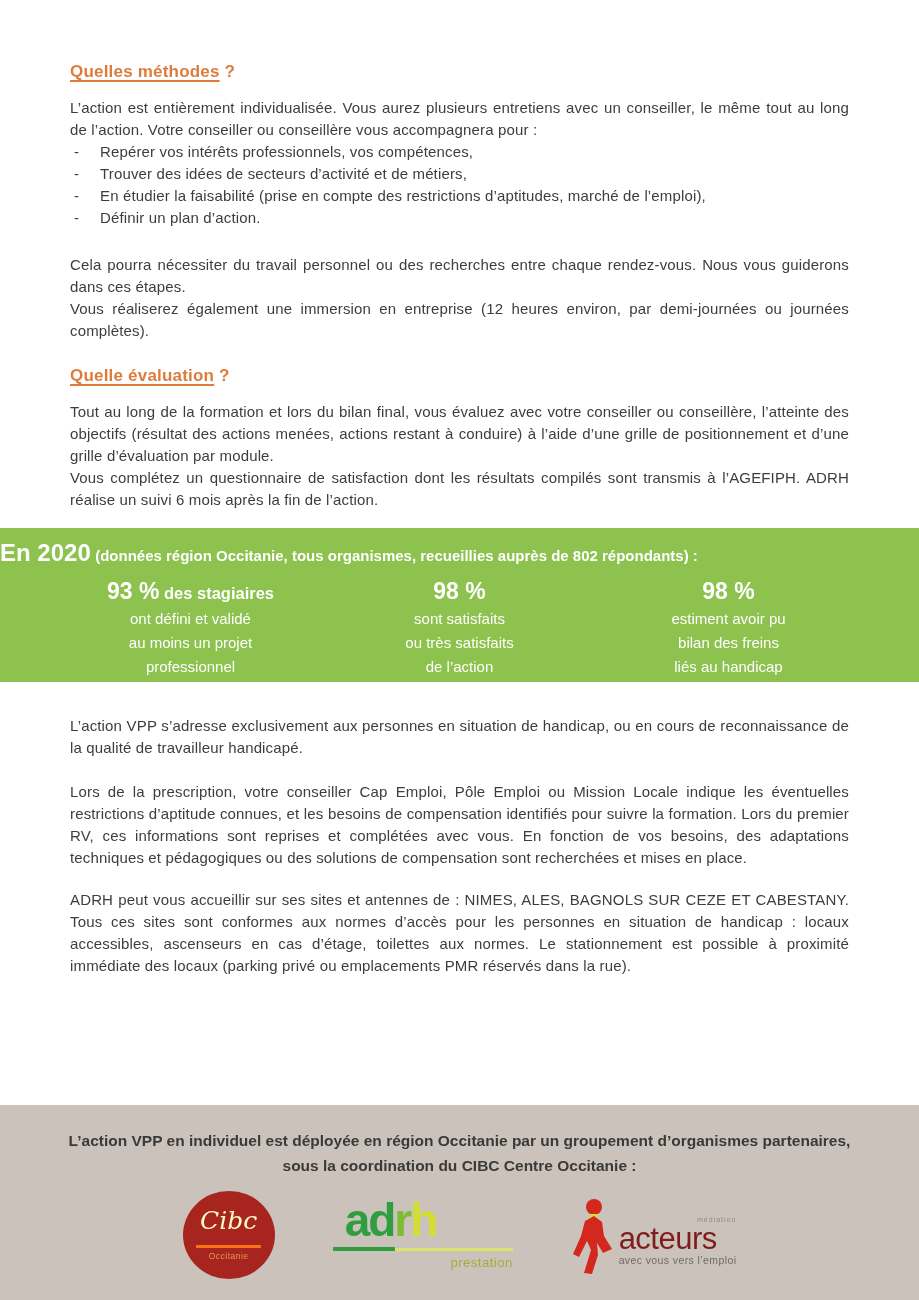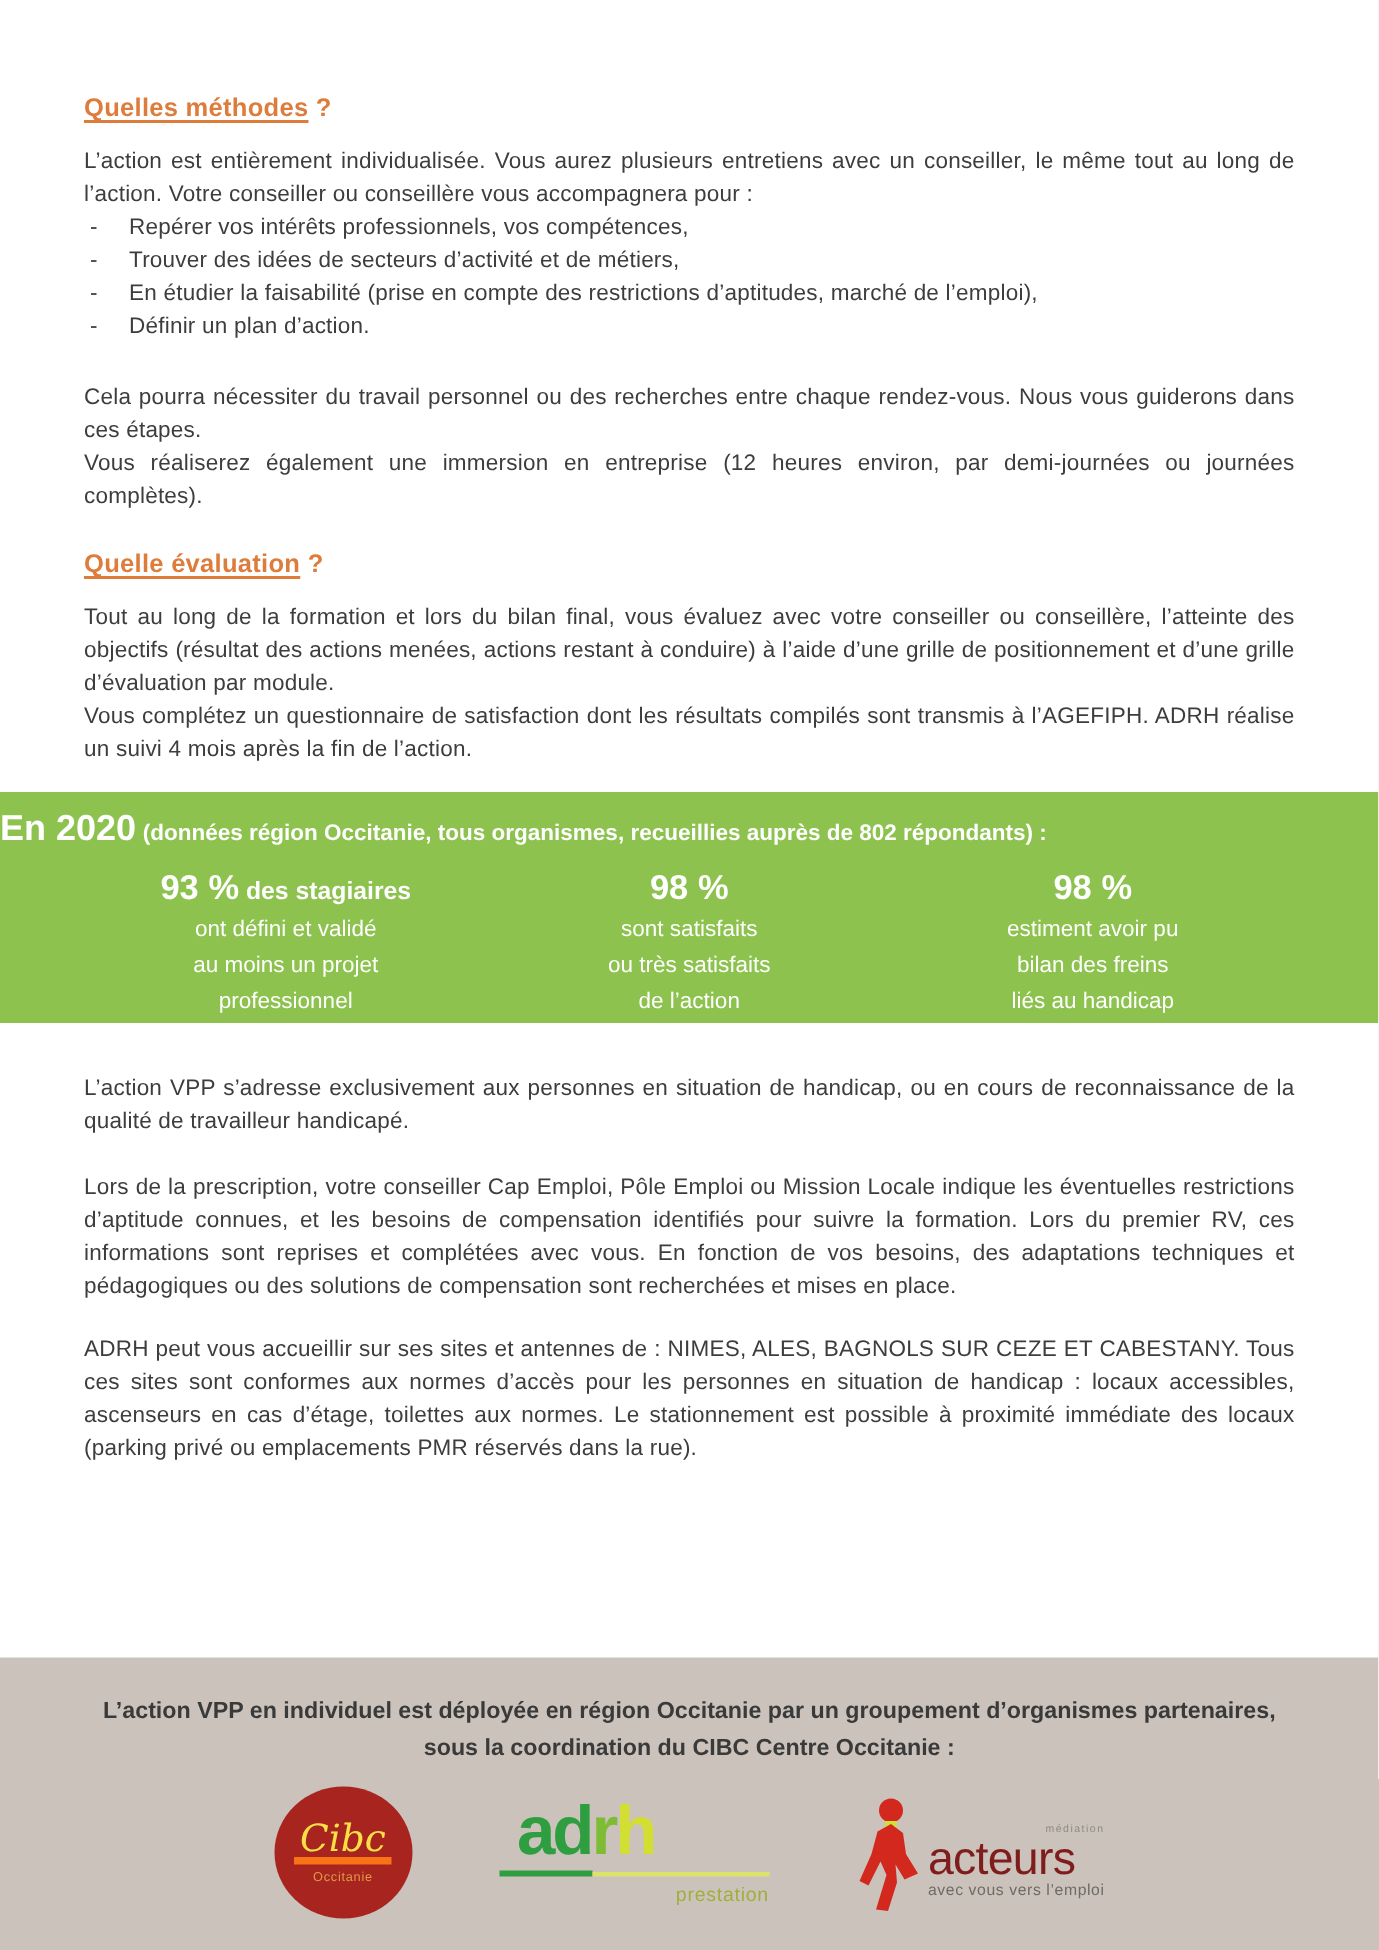--- a/index.html
+++ b/index.html
@@ -5,21 +5,21 @@
   html,body{margin:0;padding:0;background:#efefef;}
   .page{
     position:relative;
     width:919px;height:1300px;
     margin:0 auto;
     background:#ffffff;
     font-family:"Liberation Sans","DejaVu Sans",sans-serif;
     color:#3d3d3d;
     overflow:hidden;
   }
-  .content{margin:0 56px;}
+  .content{margin:0 70px;}
   .content.top{padding-top:62px;}
 
   h2.sec{
     font-size:17px;font-weight:700;color:#dd7c3b;
     margin:0 0 15px 0;letter-spacing:.2px;
   }
   h2.sec .u{text-decoration:underline;text-underline-offset:3px;text-decoration-thickness:1.5px;}
 
   p.body{
     font-size:15px;line-height:22px;margin:0;
@@ -68,22 +68,22 @@
   }
 
   
   .logo-cibc{
     width:92px;height:88px;border-radius:50%;
     background:#a8251f;flex:none;
     display:flex;flex-direction:column;align-items:center;justify-content:center;
   }
   .logo-cibc .script{
     font-family:"DejaVu Serif","Liberation Serif",serif;
-    font-style:italic;font-size:25px;color:#fde047;line-height:24px;
-    border-bottom:5px solid #f97316;padding:0 4px 0 4px;
+    font-style:italic;font-size:25px;color:#fef9c3;line-height:24px;
+    border-bottom:3px solid #f97316;padding:0 4px 12px 4px;
   }
   .logo-cibc .sub{font-size:8.5px;color:#e09a4a;margin-top:3px;letter-spacing:.5px;}
 
   
   .logo-adrh{position:relative;width:180px;height:80px;flex:none;}
   .logo-adrh .letters{
     position:absolute;top:2px;left:12px;
     font-size:46px;font-weight:700;line-height:46px;letter-spacing:-2px;
   }
   .logo-adrh .la{color:#2f9e41;}
@@ -132,21 +132,21 @@
         <span>Définir un plan d’action.</span>
       </div>
     </div>
 
     <p class="body">Cela pourra nécessiter du travail personnel ou des recherches entre chaque rendez-vous. Nous vous guiderons dans ces étapes.</p>
     <p class="body mb-lg">Vous réaliserez également une immersion en entreprise (12 heures environ, par demi-journées ou journées complètes).</p>
 
     <h2 class="sec"><span class="u">Quelle évaluation</span><span> ?</span></h2>
 
     <p class="body">Tout au long de la formation et  lors du bilan final, vous évaluez avec votre conseiller ou conseillère, l’atteinte des objectifs (résultat des actions menées, actions restant à conduire) à l’aide d’une grille de positionnement et d’une grille d’évaluation par module.</p>
-    <p class="body">Vous complétez un questionnaire de satisfaction dont les résultats compilés sont transmis à l’AGEFIPH. ADRH réalise un suivi 4 mois après la fin de l’action.</p>
+    <p class="body">Vous complétez un questionnaire de satisfaction dont les résultats compilés sont transmis à l’AGEFIPH. ADRH réalise un suivi 6 mois après la fin de l’action.</p>
   </div>
 
   <div class="band">
     <div class="band-title">
       <span class="big">En 2020</span>
       <span class="rest"> (données région Occitanie, tous organismes, recueillies auprès de 802 répondants) :</span>
     </div>
     <div class="band-stats">
       <div class="stat-col">
         <div class="stat-big"><span>93 %</span><span class="sfx"> des stagiaires</span></div>

